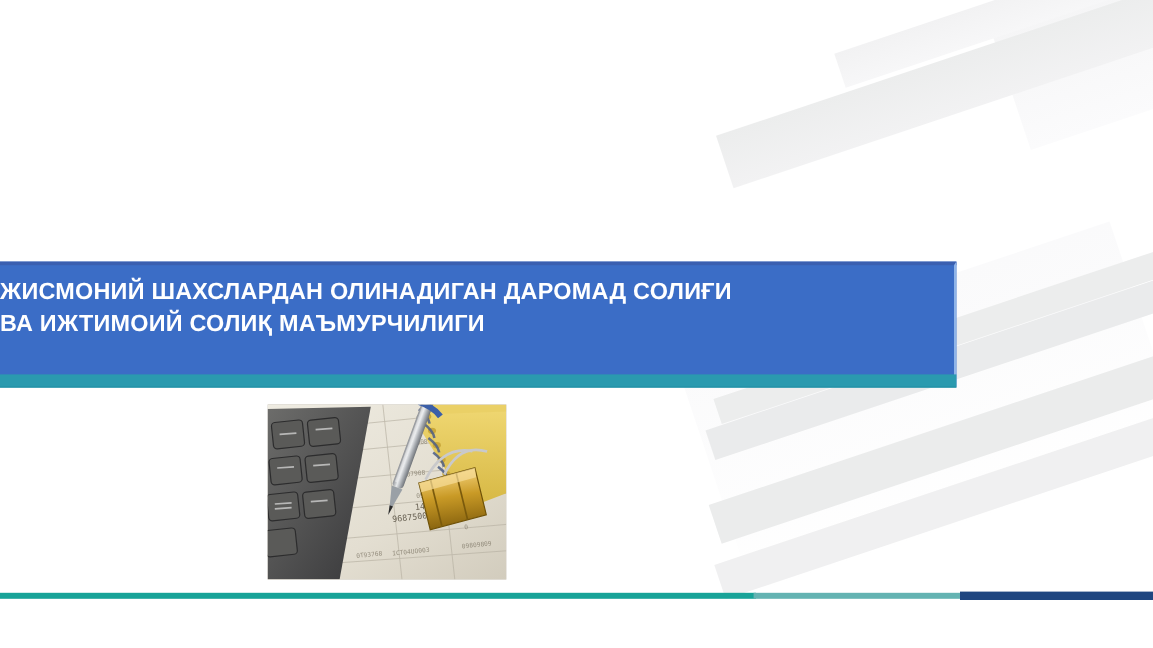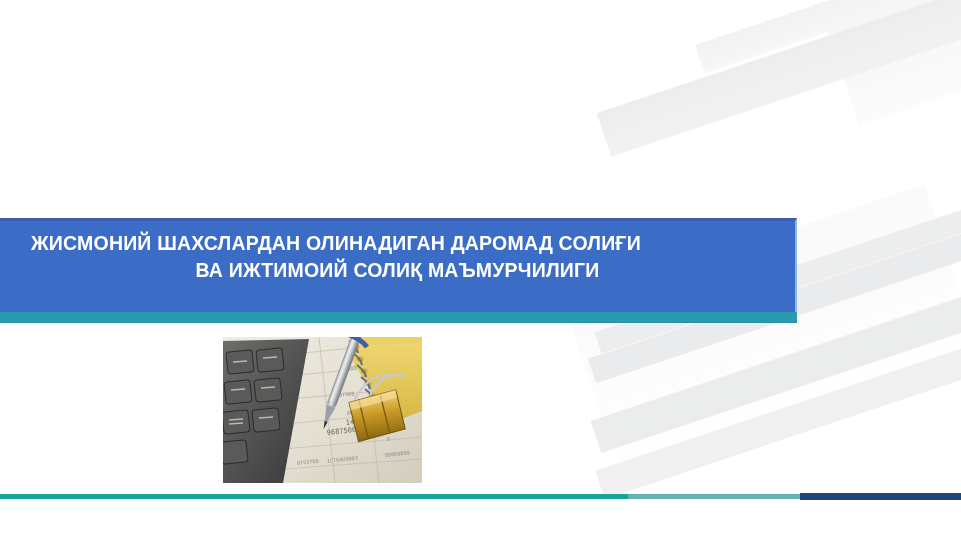--- a/index.html
+++ b/index.html
@@ -101,24 +101,23 @@
     background: #2a9aaf;
     border-bottom: 1px solid #2390a6;
   }
   .title-line {
     color: #ffffff;
     font-family: "Liberation Sans", sans-serif;
     font-weight: bold;
     font-size: 19.5px;
     line-height: 27px;
     letter-spacing: 0.2px;
-    text-align: center;
     white-space: nowrap;
   }
-  #title-line-1 { text-align: left; padding-left: 31px; }
+  #title-line-1 { text-align: left; }
 
   
   #photo {
     position: absolute;
     left: 223px;
     top: 337px;
     width: 199px;
     height: 146px;
     overflow: hidden;
     background: #cdc9bd;

